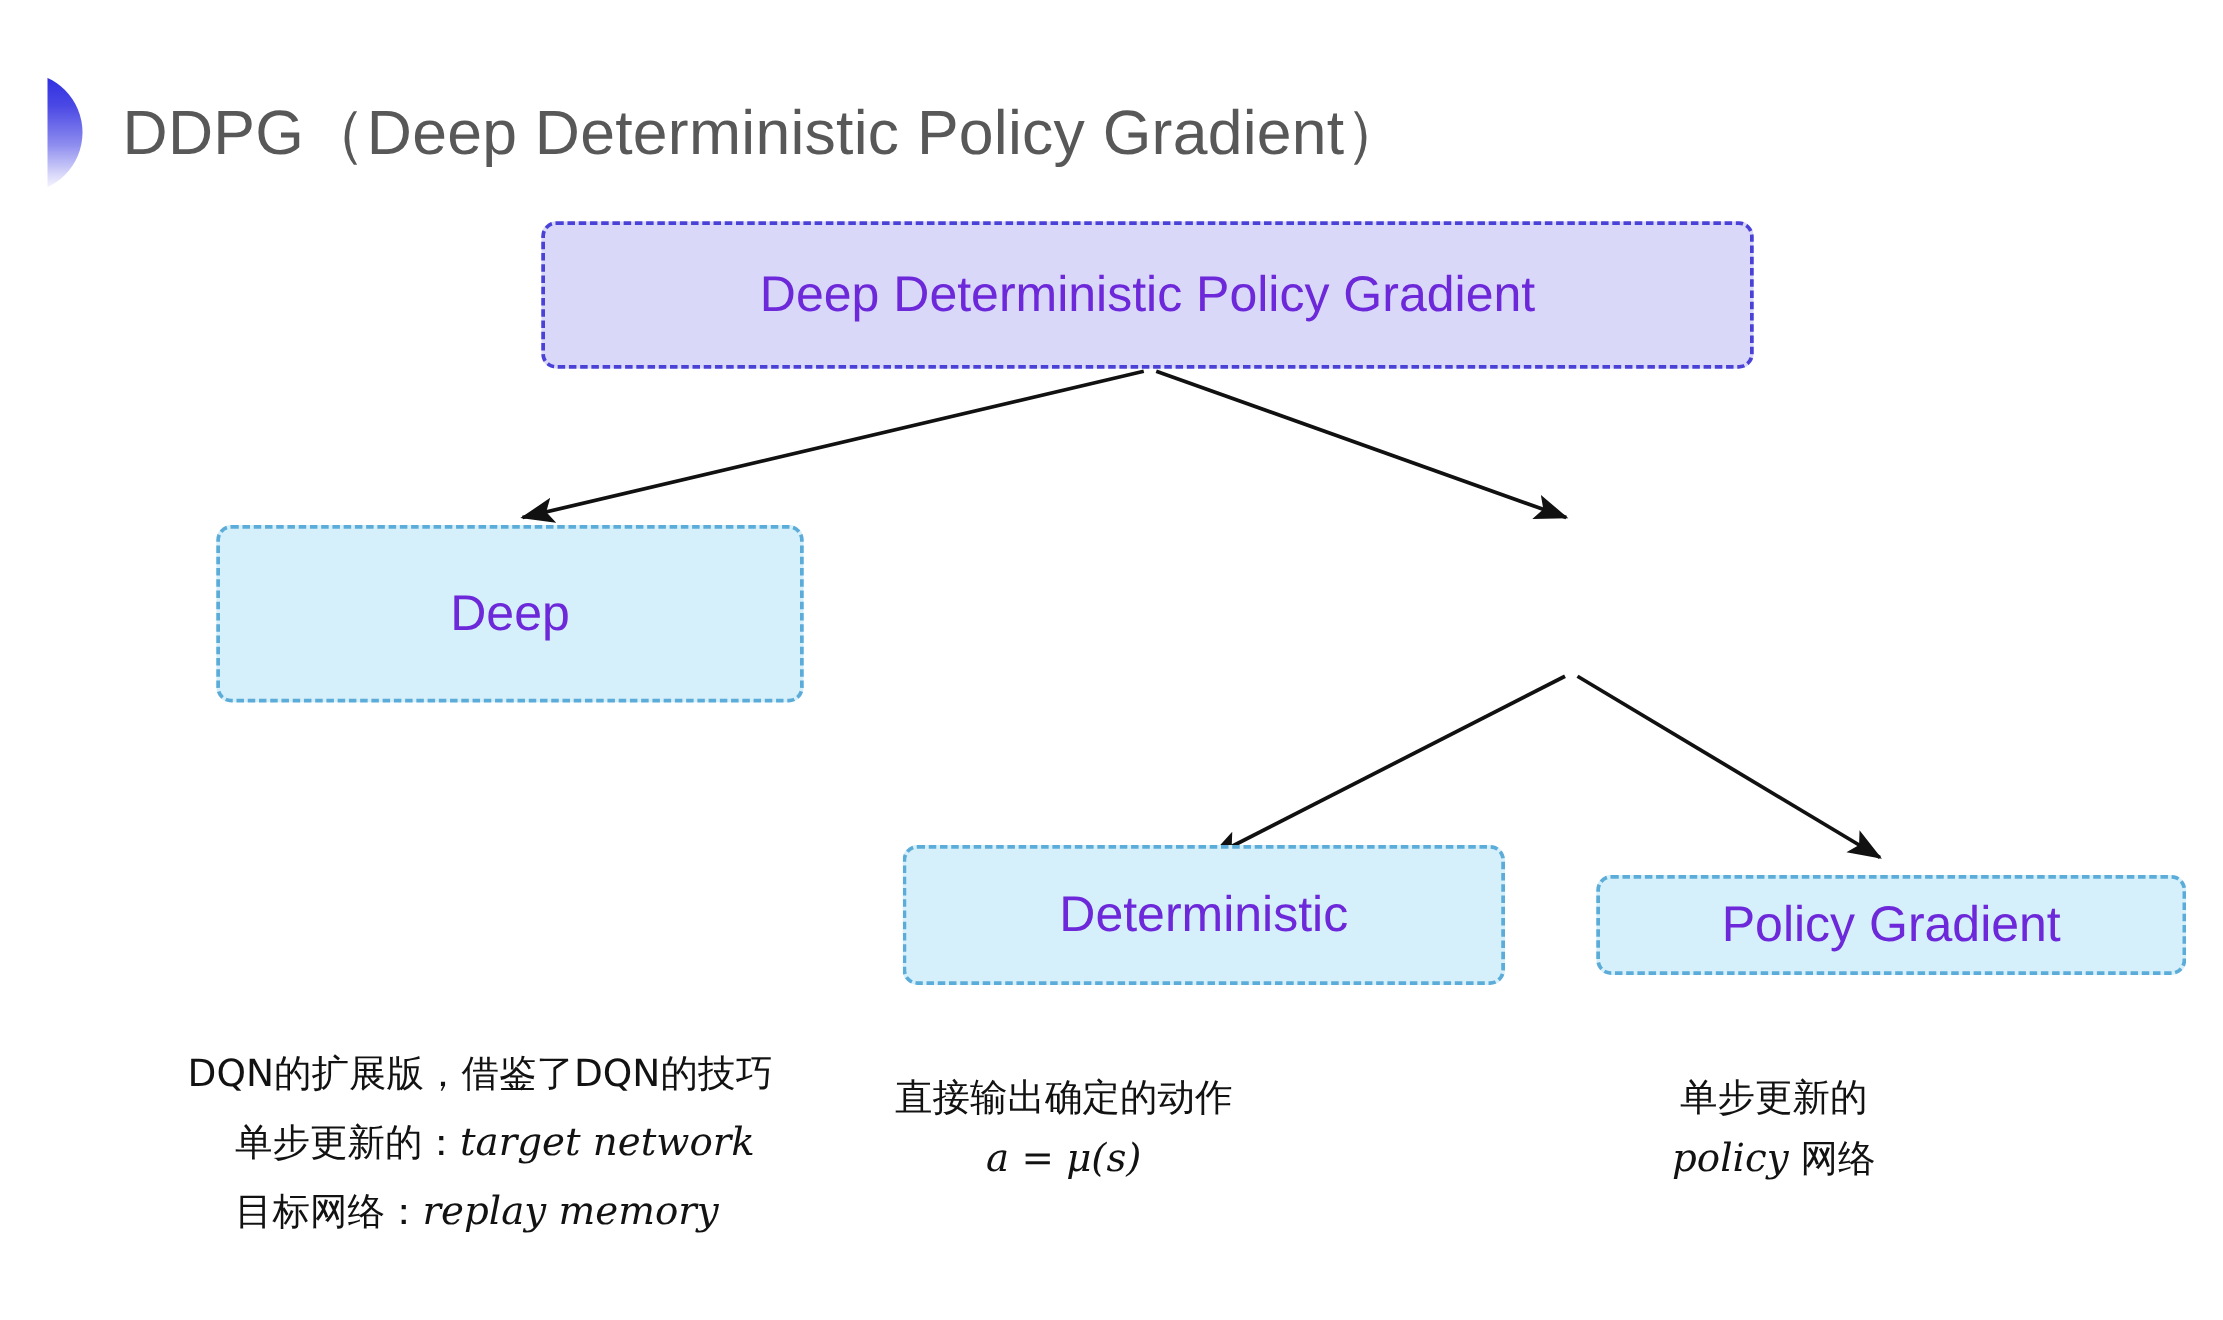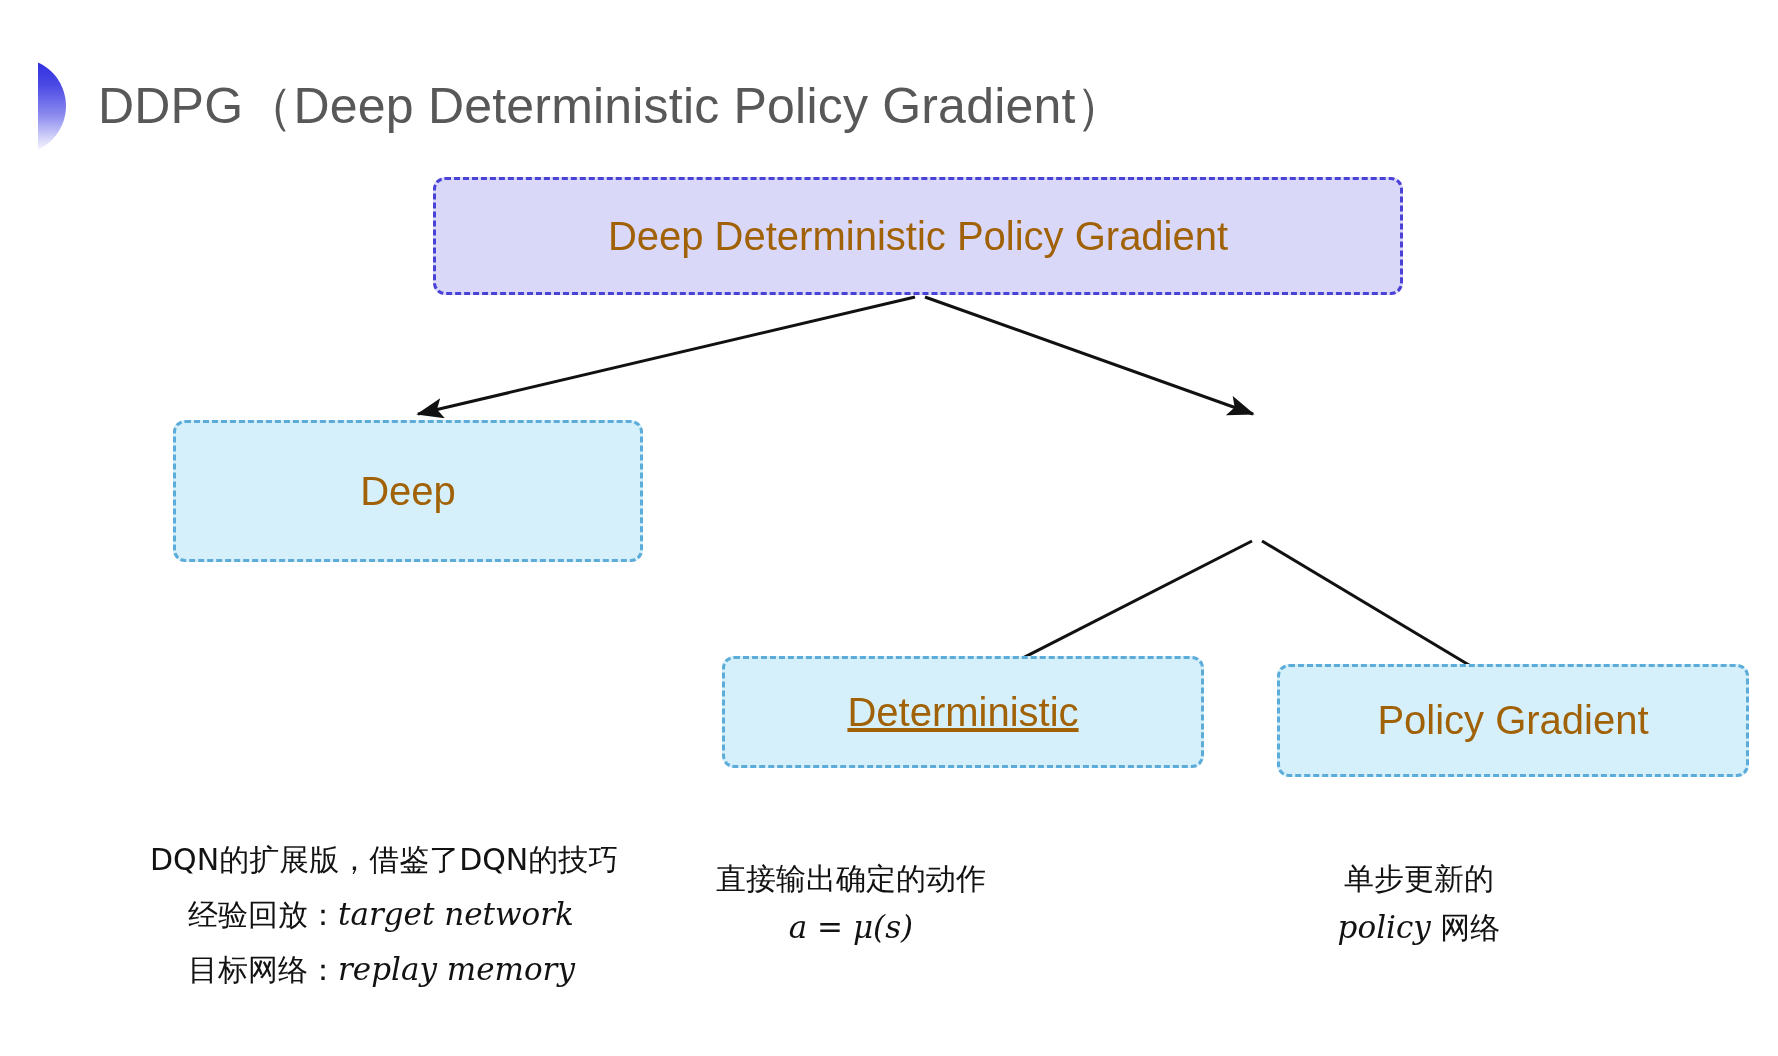--- a/index.html
+++ b/index.html
@@ -56,37 +56,37 @@
 
   
   .node-box {
     position: absolute;
     box-sizing: border-box;
     border-radius: 12px;
     display: flex;
     align-items: center;
     justify-content: center;
     text-align: center;
-    color: #a16207;
+    color: #6d28d9;
     font-weight: 400;
   }
   .node-box.purple {
     background: #d9d8f9;
     border: 3px dashed #4a41d6;
   }
   .node-box.cyan {
     background: #d5effb;
     border: 3px dashed #5cacd9;
   }
 
   #box-root   { left: 433px; top: 177px; width: 970px; height: 118px; font-size: 40px; }
   #box-deep   { left: 173px; top: 420px; width: 470px; height: 142px; font-size: 40px; }
   #box-dpg    { left: 847px; top: 420px; width: 820px; height: 118px; font-size: 40px; }
-  #box-det    { left: 722px; top: 656px; width: 482px; height: 112px; font-size: 40px; text-decoration: underline; }
-  #box-pg     { left: 1277px; top: 664px; width: 472px; height: 113px; font-size: 40px; }
+  #box-det    { left: 722px; top: 676px; width: 482px; height: 112px; font-size: 40px; }
+  #box-pg     { left: 1277px; top: 700px; width: 472px; height: 80px; font-size: 40px; }
 
   
   #arrows {
     position: absolute;
     left: 0; top: 0;
     width: 1778px;
     height: 1056px;
     pointer-events: none;
   }
 
@@ -164,21 +164,21 @@
   <div id="box-deep" class="node-box cyan">Deep</div>
 
 
   <div id="box-det" class="node-box cyan">Deterministic</div>
 
   <div id="box-pg" class="node-box cyan">Policy Gradient</div>
 
   <div id="note-deep" class="annotation">
     <span class="line line-1 zh">DQN的扩展版，借鉴了DQN的技巧</span>
     <span class="line line-2">
-      <span class="zh">经验回放：</span><span class="mathit">target network</span>
+      <span class="zh">单步更新的：</span><span class="mathit">target network</span>
     </span>
     <span class="line line-3">
       <span class="zh">目标网络：</span><span class="mathit">replay memory</span>
     </span>
   </div>
 
   <div id="note-pg" class="annotation centered-block">
     <span class="line zh">单步更新的</span>
     <span class="line">
       <span class="mathit">policy</span><span class="zh"> 网络</span>

